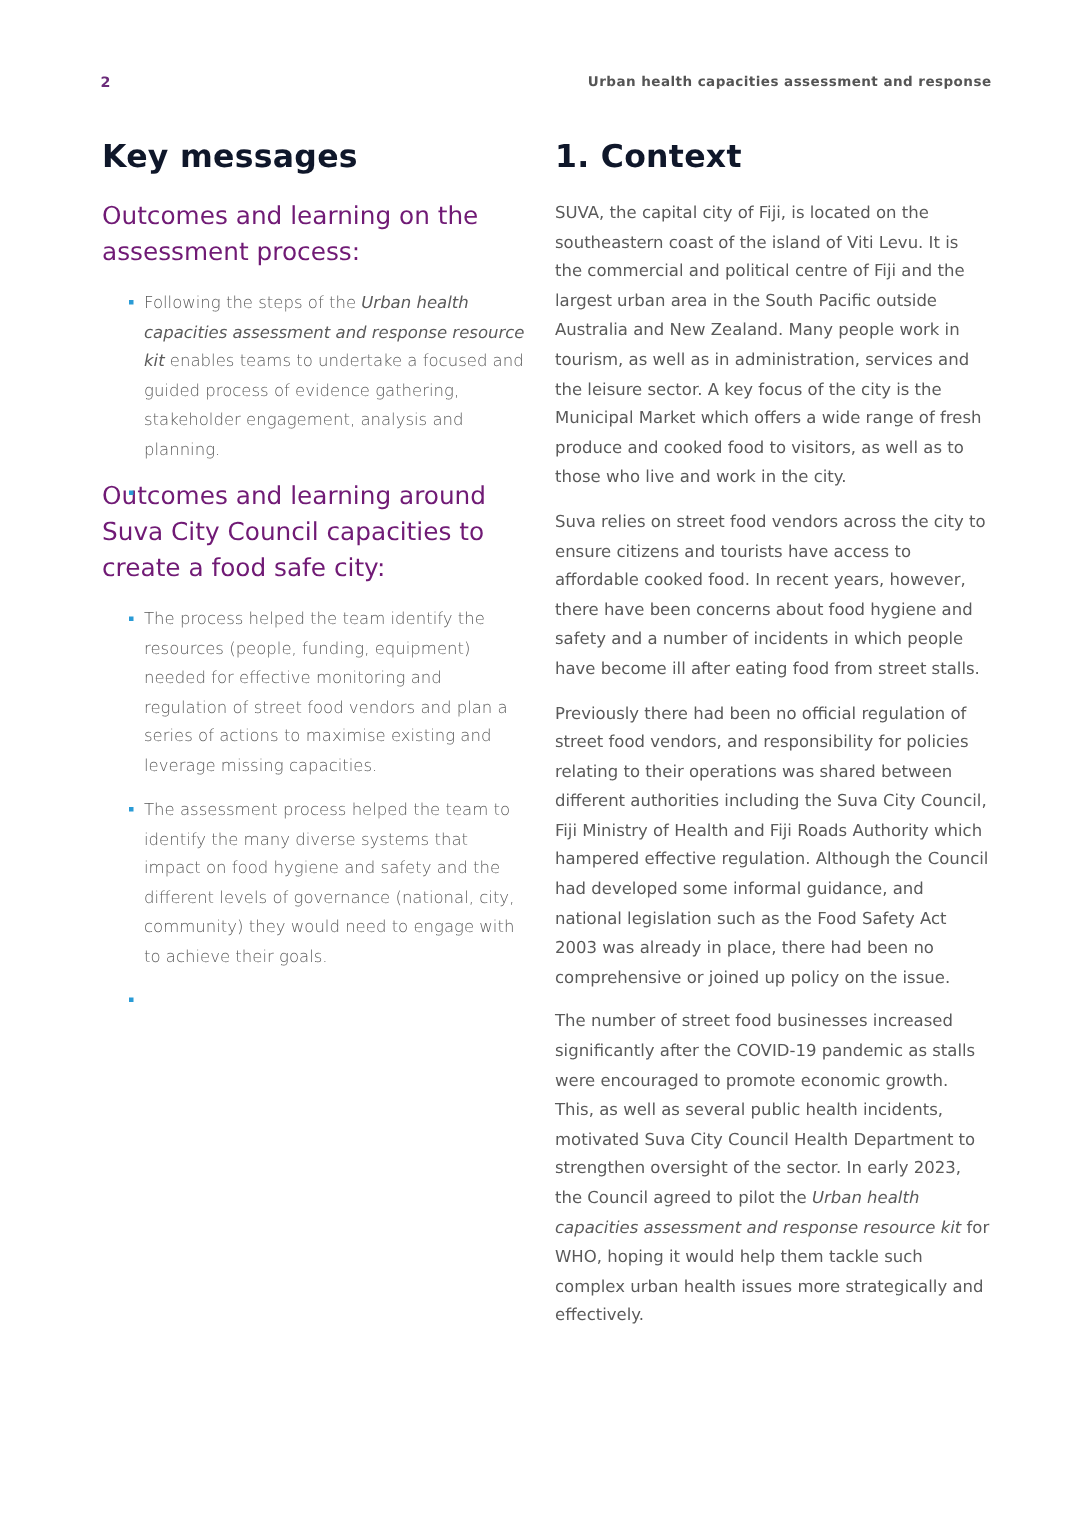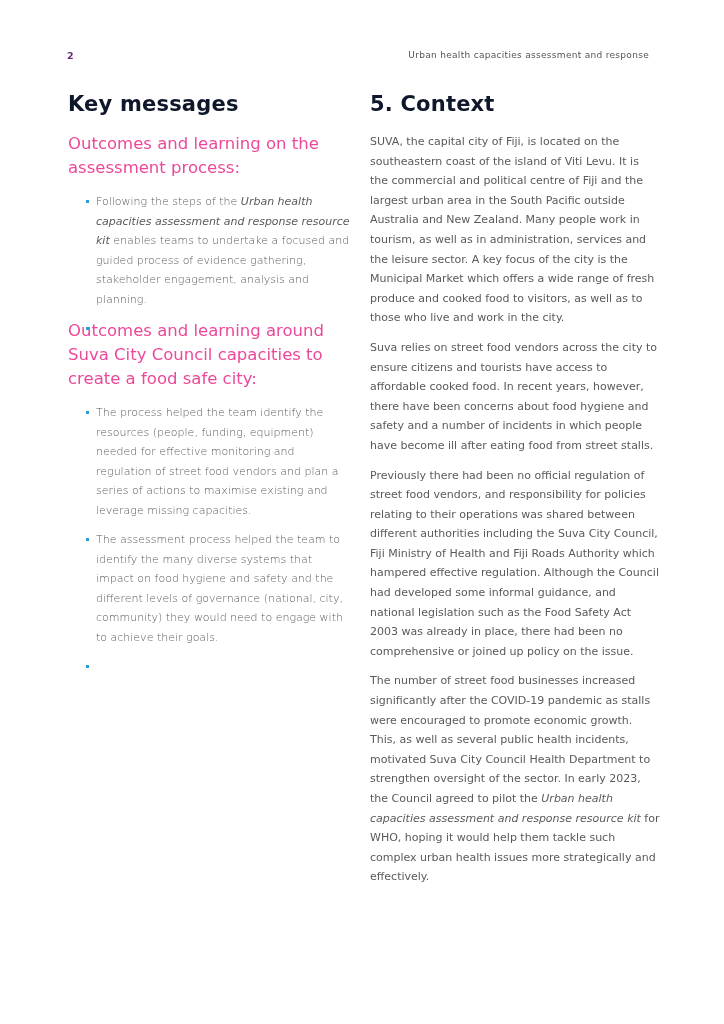--- a/index.html
+++ b/index.html
@@ -1,24 +1,24 @@
 <!DOCTYPE html>
 <html><head>
 <meta charset="utf-8">
 <style>
   html, body { margin: 0; padding: 0; background: #ffffff; }
   body { width: 724px; height: 1024px; position: relative; overflow: hidden;
          font-family: "DejaVu Sans", sans-serif; color: #555; }
   .page-num { position: absolute; left: 67px; top: 50px; font-size: 9.5px; font-weight: bold; color: #6b2c7a; }
-  .running-head { position: absolute; right: 75px; top: 50px; font-size: 9px; font-weight: normal; color: #555; letter-spacing: 0.3px; }
+  .running-head { position: absolute; right: 63px; top: 50px; font-size: 9px; font-weight: bold; color: #555; letter-spacing: 0.3px; }
   .col { position: absolute; top: 92px; }
   .col-left { left: 68px; width: 290px; }
   .col-right { left: 370px; width: 290px; }
   h1 { margin: 0 0 16px 0; font-family: "DejaVu Sans", sans-serif; font-weight: bold; font-size: 21px; color: #0f172a; letter-spacing: 0.2px; }
-  h2 { margin: 0 0 12px 0; font-family: "DejaVu Sans", sans-serif; font-weight: normal; font-size: 16.5px; line-height: 24px; color: #ec4899; }
+  h2 { margin: 0 0 12px 0; font-family: "DejaVu Sans", sans-serif; font-weight: normal; font-size: 16.5px; line-height: 24px; color: #701a75; }
   ul { list-style: none; margin: 0 8px 10px 0; padding: 0 0 0 18px; }
   li { position: relative; padding-left: 10px; font-size: 11px; line-height: 19.5px; color: #5a5a5a; margin-bottom: 10px; font-weight: 300; }
   li .bullet { position: absolute; left: 0; top: 8px; width: 3px; height: 3px; background: #2a9bd6; }
   p { margin: 1px 0 10px 0; font-size: 11px; line-height: 19.6px; color: #5a5a5a; }
   em { font-style: italic; }
 </style>
 </head>
 <body>
 
 <div class="page-num">2</div>
@@ -35,18 +35,18 @@
 
   <h2>Outcomes and learning around Suva City Council capacities to create a food safe city:</h2>
   <ul>
     <li><span class="bullet"></span><span>The process helped the team identify the resources (people, funding, equipment) needed for effective monitoring and regulation of street food vendors and plan a series of actions to maximise existing and leverage missing capacities.</span></li>
     <li><span class="bullet"></span><span>The assessment process helped the team to identify the many diverse systems that impact on food hygiene and safety and the different levels of governance (national, city, community) they would need to engage with to achieve their goals.</span></li>
     <li><span class="bullet"></span></li>
   </ul>
 </section>
 
 <section class="col col-right">
-  <h1>5. Context</h1>
+  <h1>1. Context</h1>
   <p><span>SUVA, the capital city of Fiji, is located on the southeastern coast of the island of Viti Levu. It is the commercial and political centre of Fiji and the largest urban area in the South Pacific outside Australia and New Zealand. Many people work in tourism, as well as in administration, services and the leisure sector. A key focus of the city is the Municipal Market which offers a wide range of fresh produce and cooked food to visitors, as well as to those who live and work in the city.</span></p>
   <p><span>Suva relies on street food vendors across the city to ensure citizens and tourists have access to affordable cooked food. In recent years, however, there have been concerns about food hygiene and safety and a number of incidents in which people have become ill after eating food from street stalls.</span></p>
   <p><span>Previously there had been no official regulation of street food vendors, and responsibility for policies relating to their operations was shared between different authorities including the Suva City Council, Fiji Ministry of Health and Fiji Roads Authority which hampered effective regulation. Although the Council had developed some informal guidance, and national legislation such as the Food Safety Act 2003 was already in place, there had been no comprehensive or joined up policy on the issue.</span></p>
   <p><span>The number of street food businesses increased significantly after the COVID-19 pandemic as stalls were encouraged to promote economic growth. This, as well as several public health incidents, motivated Suva City Council Health Department to strengthen oversight of the sector. In early 2023, the Council agreed to pilot the </span><em>Urban health capacities assessment and response resource kit</em><span> for WHO, hoping it would help them tackle such complex urban health issues more strategically and effectively.</span></p>
 </section>
 
 </body></html>

